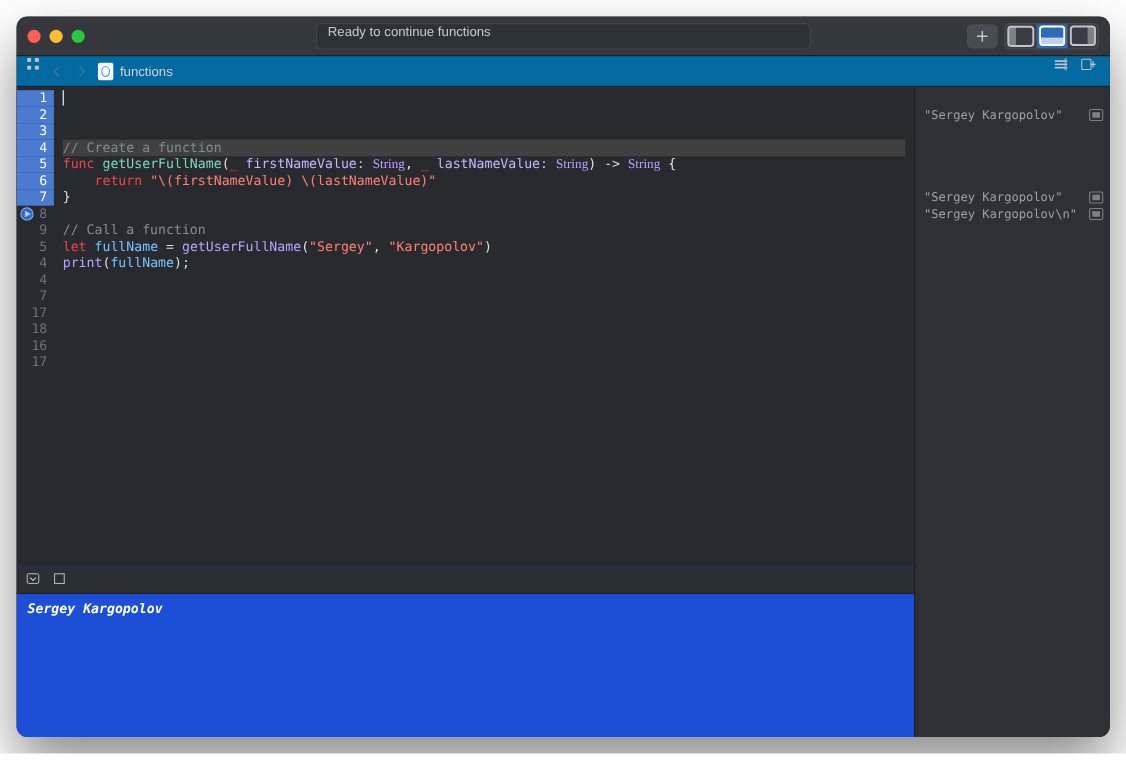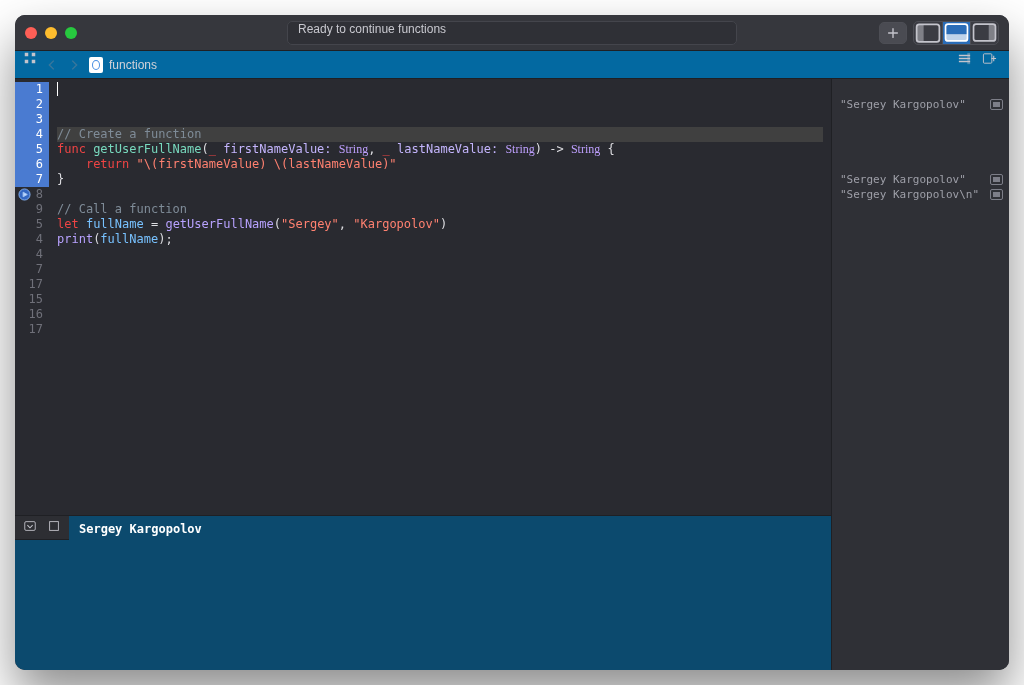--- a/index.html
+++ b/index.html
@@ -220,23 +220,24 @@
     content:"";
     position:absolute; left:2px; right:2px; top:2px; bottom:2px;
     background: #7d7e88;
   }
   .res-row.blank { visibility: hidden; }
 
   
   .console {
     height: 155px;
     border-top: 1px solid #1f2024;
-    background: #0c4a6e;
-    display: flex;
-    flex-direction: row;
+    background: #1d4ed8;
+    display: flex;
+    flex-direction: column;
+    font-style: italic;
   }
   .console-toolbar {
     height: 24px;
     display: flex;
     align-items: center;
     padding: 0 8px;
     gap: 10px;
     color: #c4c4cc;
     border-bottom: 1px solid #1f2024;
     background: #2d2e33;
@@ -346,21 +347,21 @@
             <div class="ln hl">5</div>
             <div class="ln hl">6</div>
             <div class="ln hl">7</div>
             <div class="ln">8</div>
             <div class="ln">9</div>
             <div class="ln">5</div>
             <div class="ln">4</div>
             <div class="ln">4</div>
             <div class="ln">7</div>
             <div class="ln">17</div>
-            <div class="ln">15</div>
+            <div class="ln">18</div>
             <div class="ln">16</div>
             <div class="ln">17</div>
             <div class="run-marker" style="top: 108px;">
               <svg viewBox="0 0 14 14">
                 <circle cx="7" cy="7" r="6" fill="#3467c2" stroke="#88b3ef" stroke-width="1"></circle>
                 <path d="M5.5 4.5 L10 7 L5.5 9.5 Z" fill="#bcd6ff"></path>
               </svg>
             </div>
           </div>
         <div class="code" id="code">

